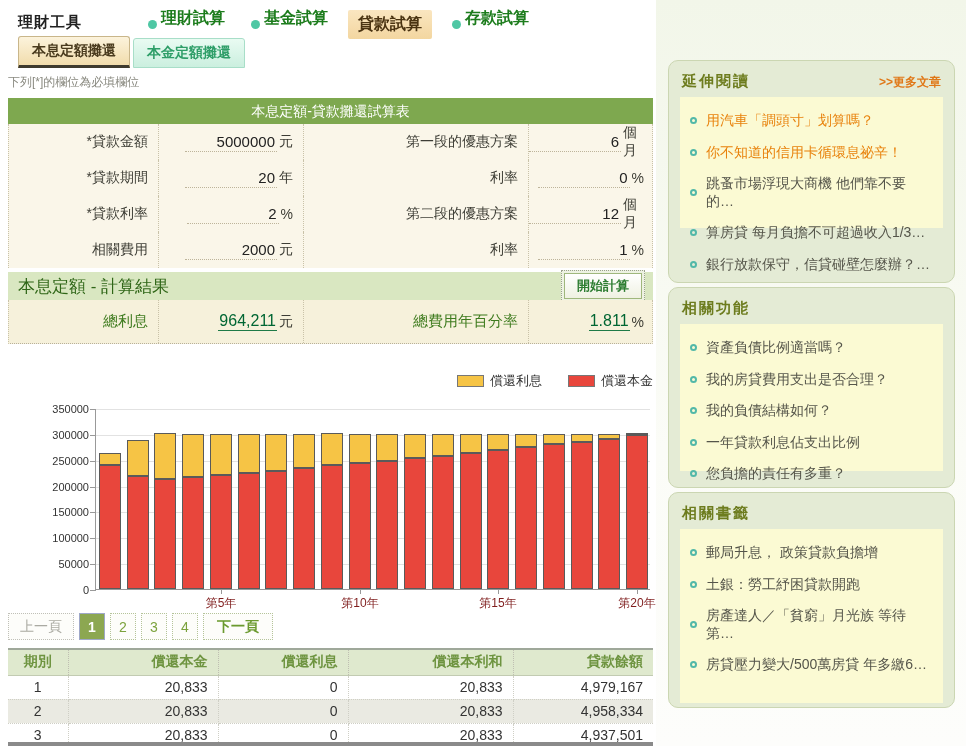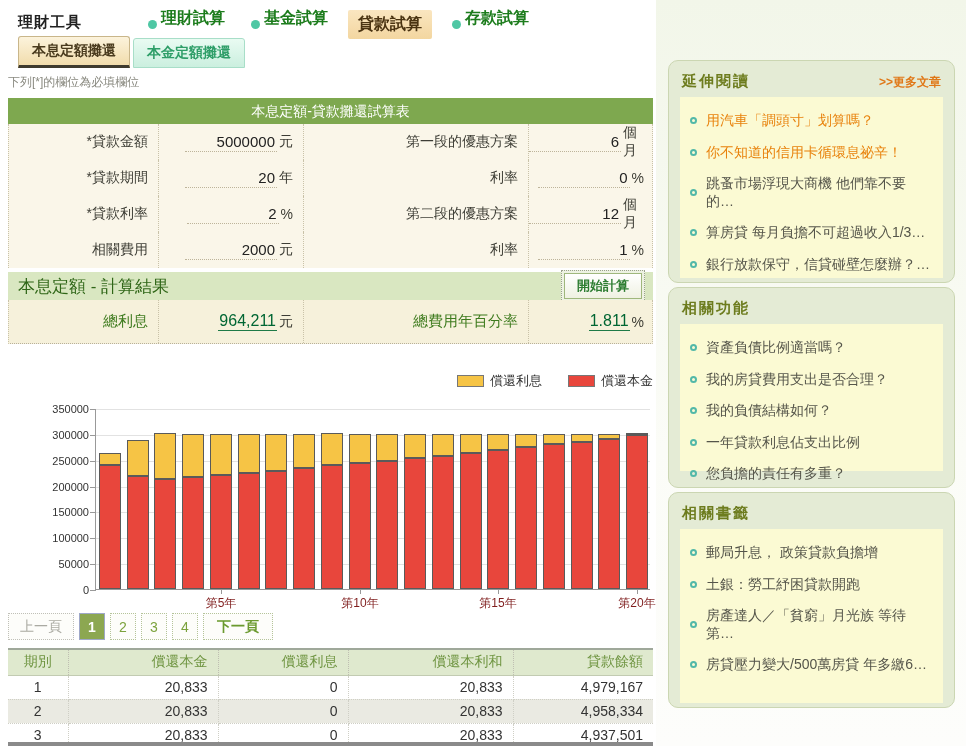--- a/index.html
+++ b/index.html
@@ -80,21 +80,21 @@
   .pagination { position:absolute; left:8px; top:613px; display:flex; gap:5px; align-items:center; }
   .pg { height:27px; display:inline-flex; align-items:center; justify-content:center;
     font-size:14px; cursor:pointer; background:#FDFDFA; }
   .pg.prev { border:1px dotted #C0C0B8; color:#AAAAA2; padding:0 11px; }
   .pg.next { border:1px dotted #B5C49A; color:#6B9A2F; font-weight:bold; padding:0 13px; }
   .pg.num  { border:1px dotted #B5C49A; color:#7BA23C; width:26px; }
   .pg.num.current { background:#8CA751; color:#fff; border:1px solid #9FA8C8; font-weight:bold; }
 
   
   .datatable { position:absolute; left:8px; top:648px; width:645px; border-collapse:collapse; }
-  .datatable th { background:#DFE9CE; color:#6E9440; font-size:14px; font-weight:normal;
+  .datatable th { background:#DFE9CE; color:#6E9440; font-size:14px; font-weight:bold;
     height:26px; border-top:2px solid #9FA89A; border-bottom:1px solid #C2CBB2;
     border-right:1px dotted #BFBFB2; padding:0 10px; }
   .datatable td { height:24px; font-size:14px; color:#333; padding:0 10px;
     border-bottom:1px dotted #CFCFC5; border-right:1px dotted #CFCFC5; }
   .datatable th:last-child, .datatable td:last-child { border-right:none; }
   .datatable .c0 { text-align:center; }
   .datatable .cn { text-align:right; }
   .datatable tr.stripe td { background:#EAEAE2; }
   .bottom-band { position:absolute; left:8px; top:742px; width:645px; height:4px; background:#8A8A8A; }
 
@@ -371,21 +371,21 @@
       </tbody>
   </table>
   <div class="bottom-band"></div>
 
   <div class="sidebar" id="sidebar">
       <div class="sbox" style="top: 60px; height: 223px;">
         <div class="sbox-head">
           <span class="sbox-title">延伸閱讀</span>
           <span class="sbox-more">&gt;&gt;更多文章</span>
         </div>
-        <div class="sbox-panel" style="height: 181px;">
+        <div class="sbox-panel" style="height: 131px;">
           <div class="s-item hot">
             <span class="o-bullet"></span>
             <span>用汽車「調頭寸」划算嗎？</span>
           </div>
           <div class="s-item hot">
             <span class="o-bullet"></span>
             <span>你不知道的信用卡循環息祕辛！</span>
           </div>
           <div class="s-item">
             <span class="o-bullet"></span>

